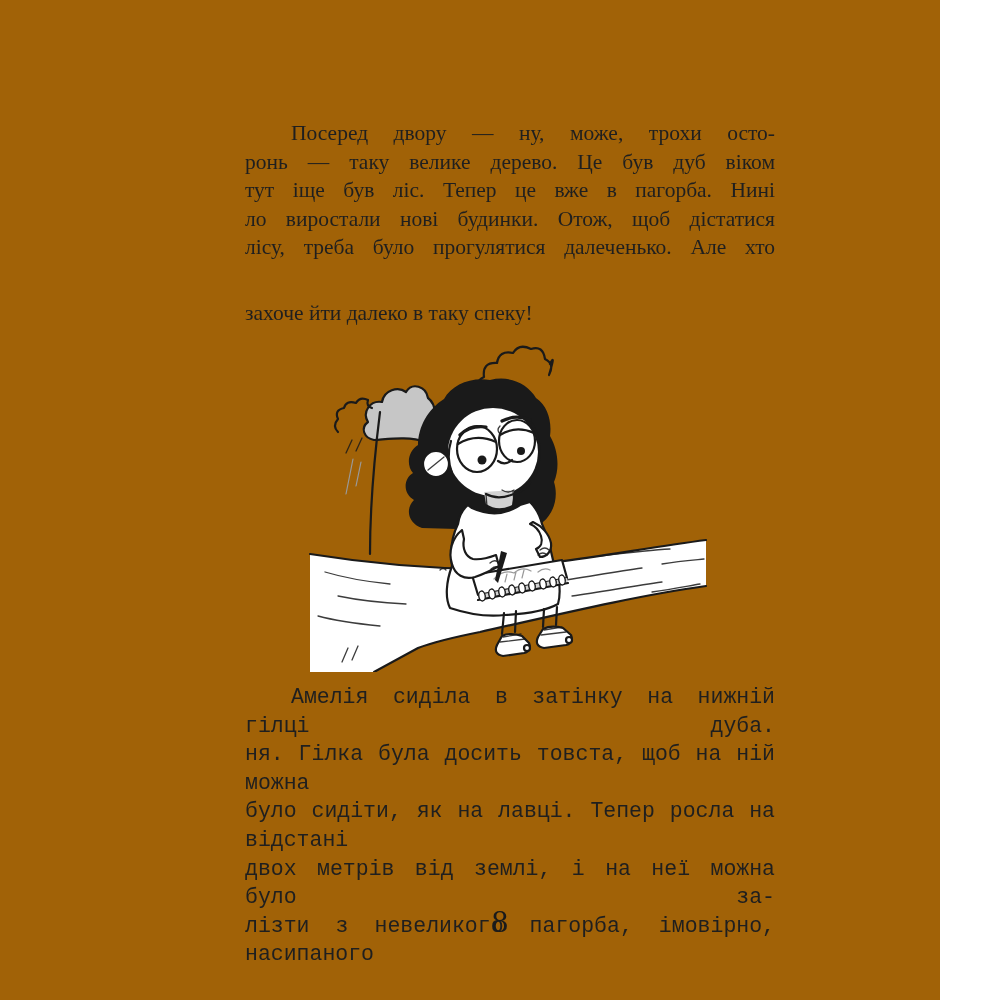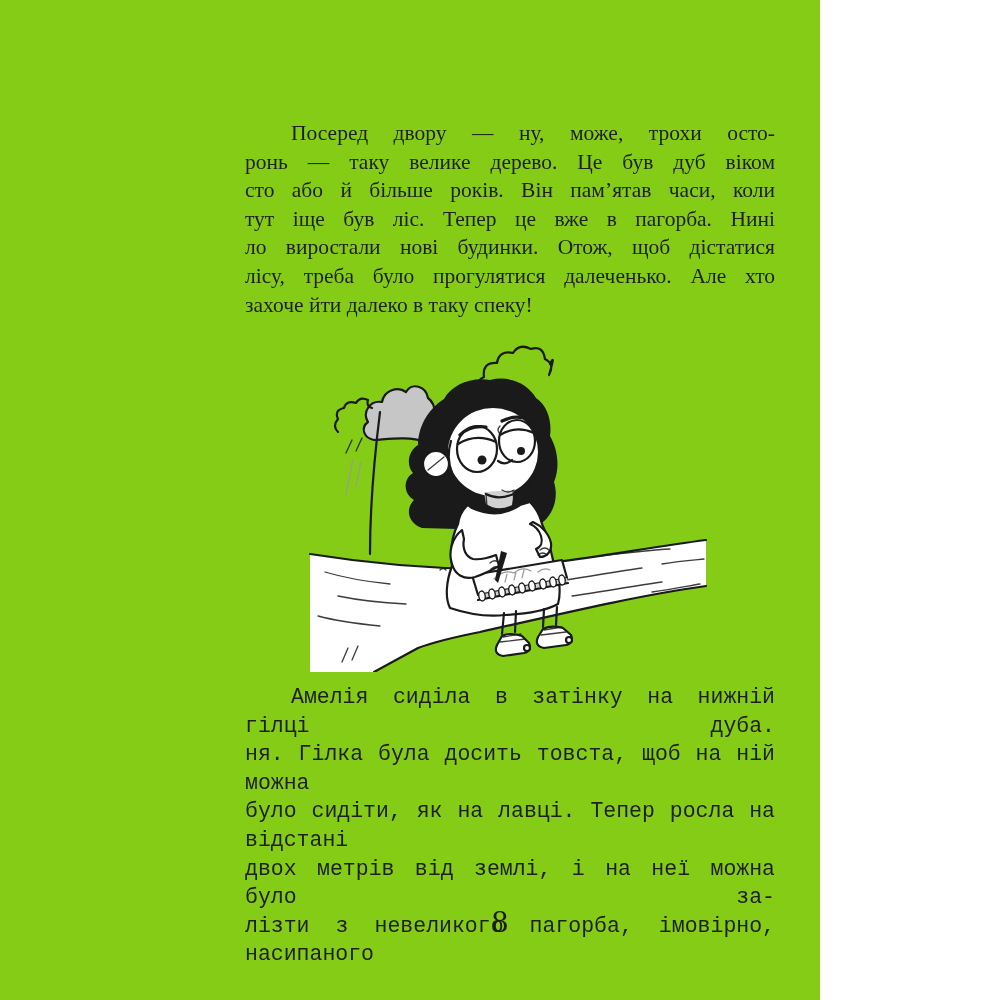--- a/index.html
+++ b/index.html
@@ -3,30 +3,31 @@
 <meta charset="utf-8">
 <style>
   :root{
     --ink:#1a1a1a;
     --foliage:#c6c6c6;
     --shade:#d2d2d2;
     --text:#1f1f1f;
   }
   html,body{margin:0;padding:0;background:#fff;}
   .page{
-    position:relative;width:820px;height:1000px;background:#84cc16;
+    position:relative;width:924px;height:1000px;background:#a16207;
     font-family:"Liberation Serif","DejaVu Serif",serif;color:var(--text);
     overflow:hidden;
+    padding-left:16px;
   }
   .para{position:absolute;left:245px;width:530px;font-size:21.5px;line-height:28.6px;}
   #p1{top:119px;}
   #p2{top:683px;font-family:Liberation Mono, monospace;}
   .ln{text-align:justify;text-align-last:justify;}
   .ln.first{text-indent:46px;}
-  .ln.last{text-align-last:left;}
+  .ln.last{text-align-last:left;margin-top:37px;}
   .pagenum{
     position:absolute;top:906px;left:0;width:1000px;text-align:center;
     font-size:28px;color:var(--ink);font-family:"DejaVu Serif","Liberation Serif",serif;
   }
   .illus{position:absolute;left:300px;top:342px;width:410px;height:330px;}
   
   .ink{stroke:var(--ink);stroke-width:2.2;fill:none;stroke-linecap:round;stroke-linejoin:round;}
   .inkthin{stroke:var(--ink);stroke-width:1.3;fill:none;stroke-linecap:round;opacity:.85;}
   .brow{stroke:var(--ink);stroke-width:3.2;fill:none;stroke-linecap:round;}
   .fillwhite{fill:#ffffff;}
@@ -37,21 +38,20 @@
   .coil{fill:#fff;stroke:var(--ink);stroke-width:1.4;}
 </style>
 </head>
 <body>
 
 <div class="page">
 
   <div class="para" id="p1">
     <div class="ln first">Посеред двору — ну, може, трохи осто-</div>
     <div class="ln">ронь — таку велике дерево. Це був дуб віком</div>
-    <div class="ln">сто або й більше років. Він пам’ятав часи, коли</div>
     <div class="ln">тут іще був ліс. Тепер це вже в пагорба. Нині</div>
     <div class="ln">ло виростали нові будинки. Отож, щоб дістатися</div>
     <div class="ln">лісу, треба було прогулятися далеченько. Але хто</div>
     <div class="ln last">захоче йти далеко в таку спеку!</div>
   </div>
 
   <svg class="illus" viewBox="0 0 410 330" aria-hidden="true">
 
     <path class="ink" d="M180,54 Q173,40 184,35 Q182,20 197,21 Q199,8 213,11 Q219,1 231,7 Q243,3 245,17 Q255,22 249,33 Q256,10 250,22"></path>
 

